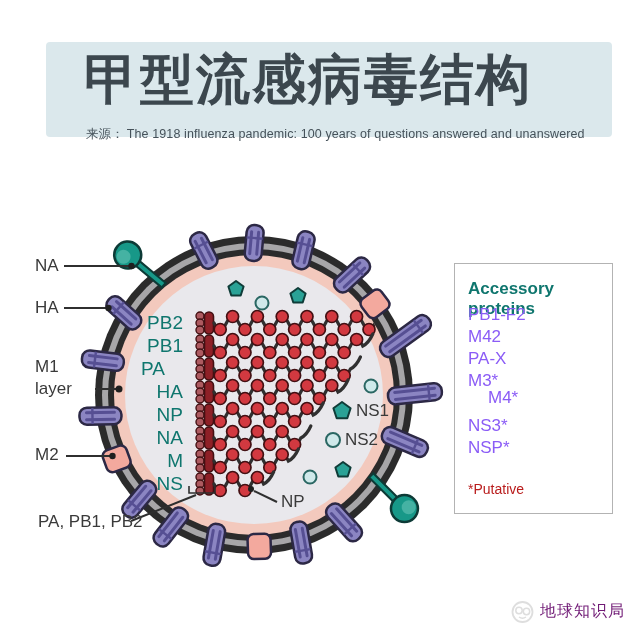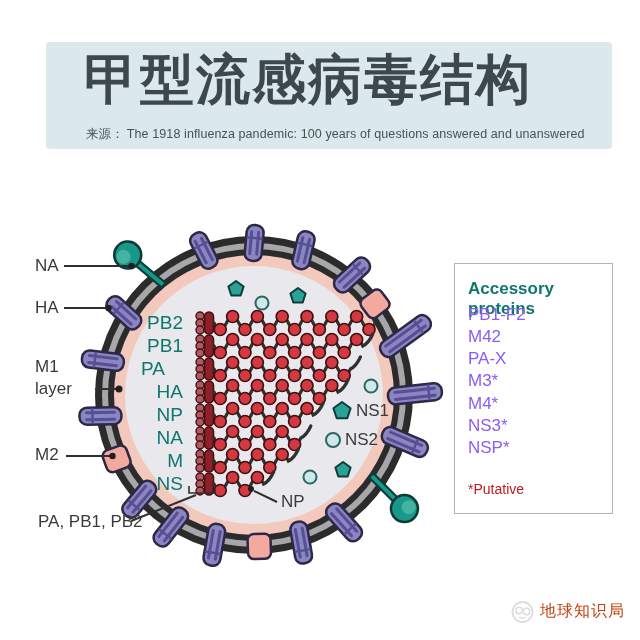--- a/index.html
+++ b/index.html
@@ -1,40 +1,40 @@
 <!DOCTYPE html>
 <html><head>
 <meta charset="utf-8">
 <style>
   html,body{margin:0;padding:0;background:#ffffff;}
   .stage{position:relative;width:640px;height:640px;background:#ffffff;overflow:hidden;
          font-family:"Liberation Sans","DejaVu Sans",sans-serif;}
   
-  .header{position:absolute;left:46px;top:42px;width:566px;height:107px;
+  .header{position:absolute;left:46px;top:42px;width:566px;height:95px;
           background:#dbe8ec;border-radius:4px;z-index:3;}
   .title{position:absolute;left:38px;top:8px;font-size:54px;font-weight:bold;
          color:#3c474e;letter-spacing:2px;white-space:nowrap;line-height:1.1;}
   .source{position:absolute;left:40px;top:84px;font-size:12.5px;color:#46525a;
           white-space:nowrap;letter-spacing:0.1px;}
   .source .src-label{font-weight:normal;margin-right:3px;}
   
   .dlabel{position:absolute;font-size:17px;color:#3a3a3a;white-space:nowrap;z-index:2;line-height:1.1;}
   .seg-label{position:absolute;left:123px;width:60px;text-align:right;
              font-size:19px;color:#0f766e;z-index:2;line-height:1.1;}
   #virus{position:absolute;left:0;top:0;z-index:1;}
   
   .acc-box{position:absolute;left:454px;top:263px;width:157px;height:249px;
            background:#ffffff;border:1.5px solid #b3b3b3;z-index:3;}
   .acc-title{position:absolute;left:13px;top:15px;font-size:17px;font-weight:bold;color:#0f766e;}
   .acc-item{position:absolute;left:13px;font-size:17px;color:#8b5cf6;}
   .acc-foot{position:absolute;left:13px;top:217px;font-size:14px;color:#b91c1c;}
   
   .watermark{position:absolute;left:510px;top:599px;display:flex;align-items:center;
              gap:5px;z-index:2;}
-  .wm-text{font-size:16px;color:#c2410c;letter-spacing:1px;white-space:nowrap;text-align:right;}
+  .wm-text{font-size:16px;color:#701a75;letter-spacing:1px;white-space:nowrap;text-align:right;}
 </style>
 </head>
 <body>
 
 <div class="stage">
 
   <div class="header">
     <div class="title">甲型流感病毒结构</div>
     <div class="source">
       <span class="src-label">来源：</span><span>The 1918 influenza pandemic: 100 years of questions answered and unanswered</span>
@@ -320,21 +320,21 @@
   <div class="dlabel" style="left:356px;top:402px;">NS1</div>
   <div class="dlabel" style="left:345px;top:431px;">NS2</div>
   <div class="dlabel" style="left:281px;top:493px;">NP</div>
 
   <div class="acc-box">
     <div class="acc-title">Accessory proteins</div>
     <div class="acc-item" style="top:41px;">PB1-F2</div>
     <div class="acc-item" style="top:63px;">M42</div>
     <div class="acc-item" style="top:85px;">PA-X</div>
     <div class="acc-item" style="top:107px;">M3*</div>
-    <div class="acc-item" style="top:130px;">M4*</div>
+    <div class="acc-item" style="top:124px;margin-left:20px;">M4*</div>
     <div class="acc-item" style="top:152px;">NS3*</div>
     <div class="acc-item" style="top:174px;">NSP*</div>
     <div class="acc-foot">*Putative</div>
   </div>
 
   <div class="watermark">
     <svg width="25" height="25" viewBox="0 0 25 25">
       <circle cx="12.5" cy="13" r="10" fill="none" stroke="#dedede" stroke-width="1.8"></circle>
       <circle cx="9" cy="11.5" r="3.2" fill="none" stroke="#dedede" stroke-width="1.5"></circle>
       <circle cx="16.5" cy="12.5" r="3.2" fill="none" stroke="#dedede" stroke-width="1.5"></circle>

